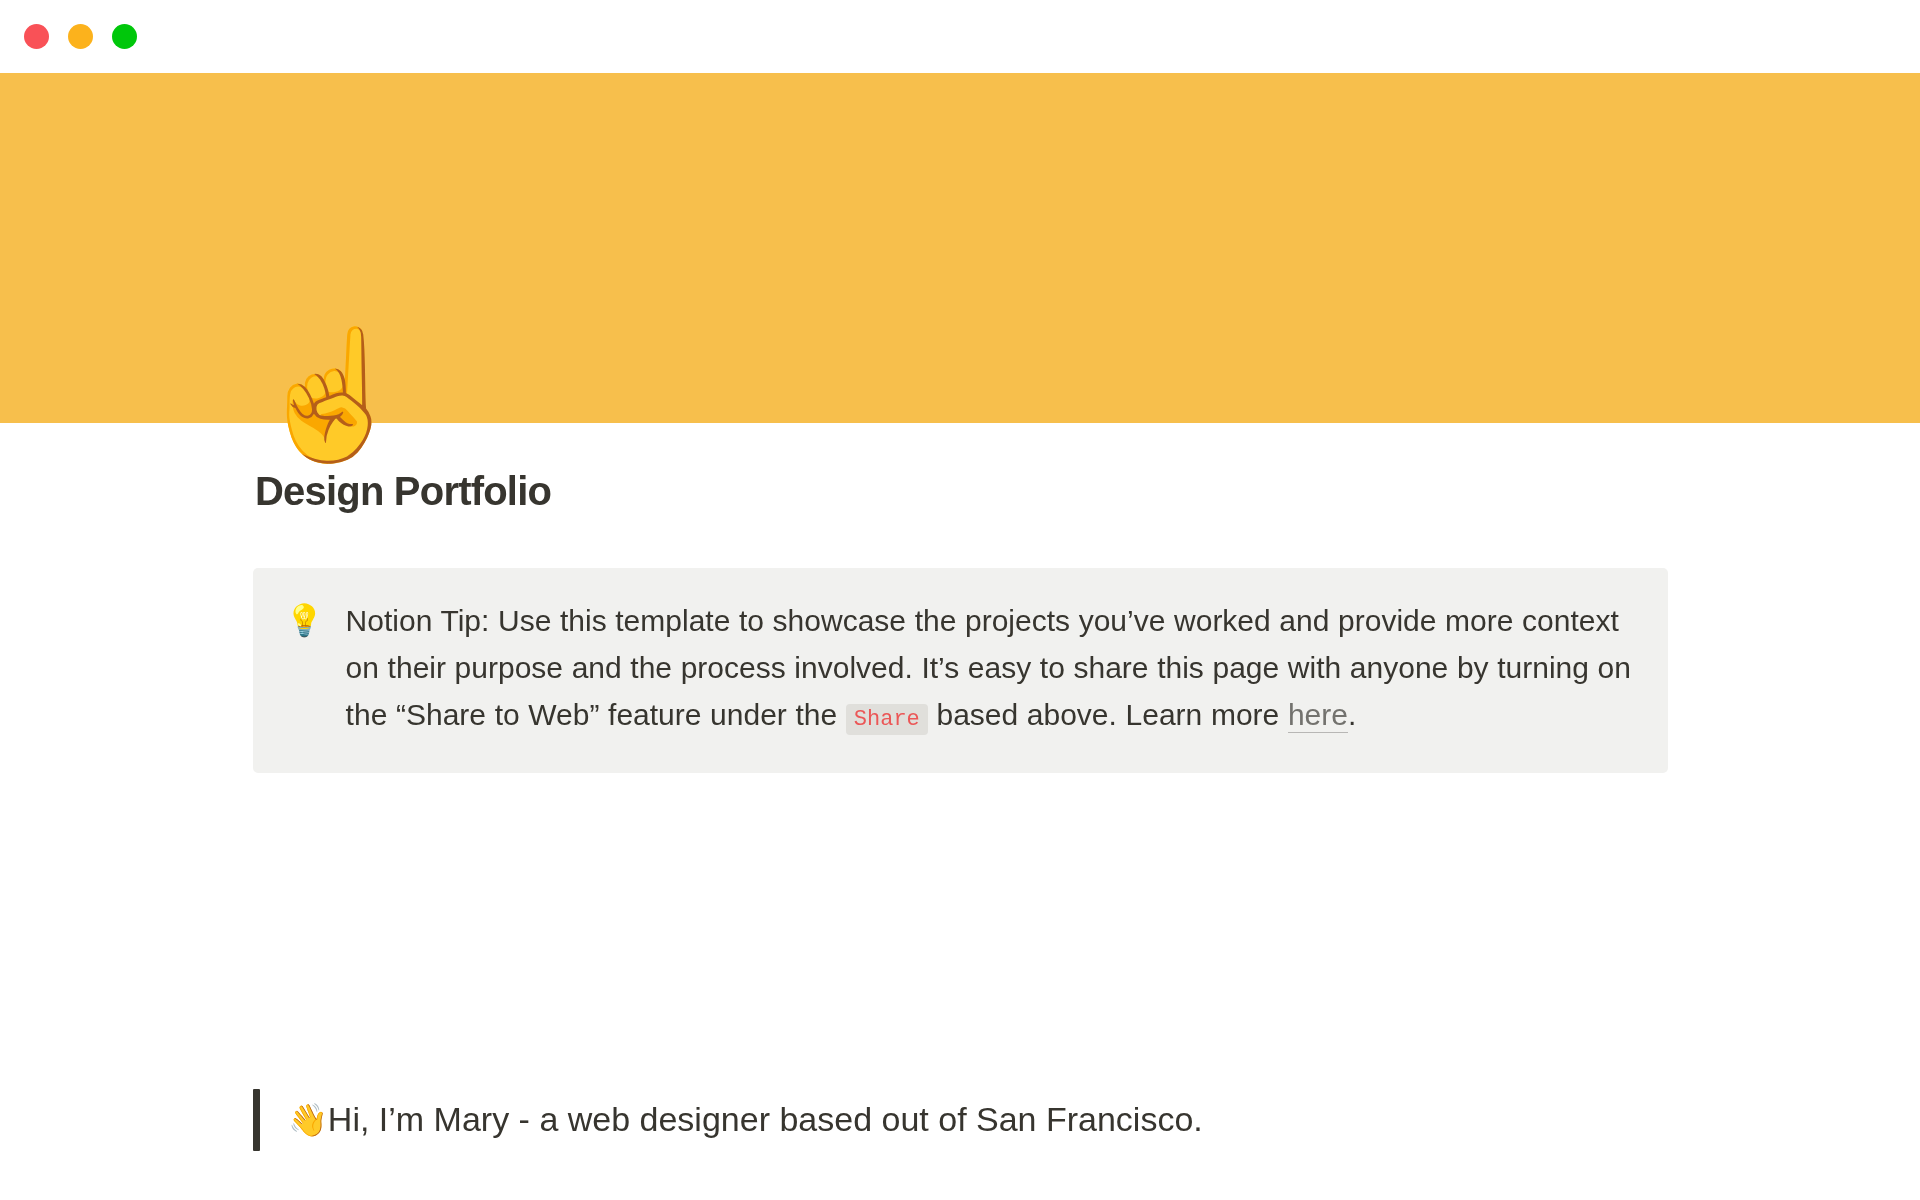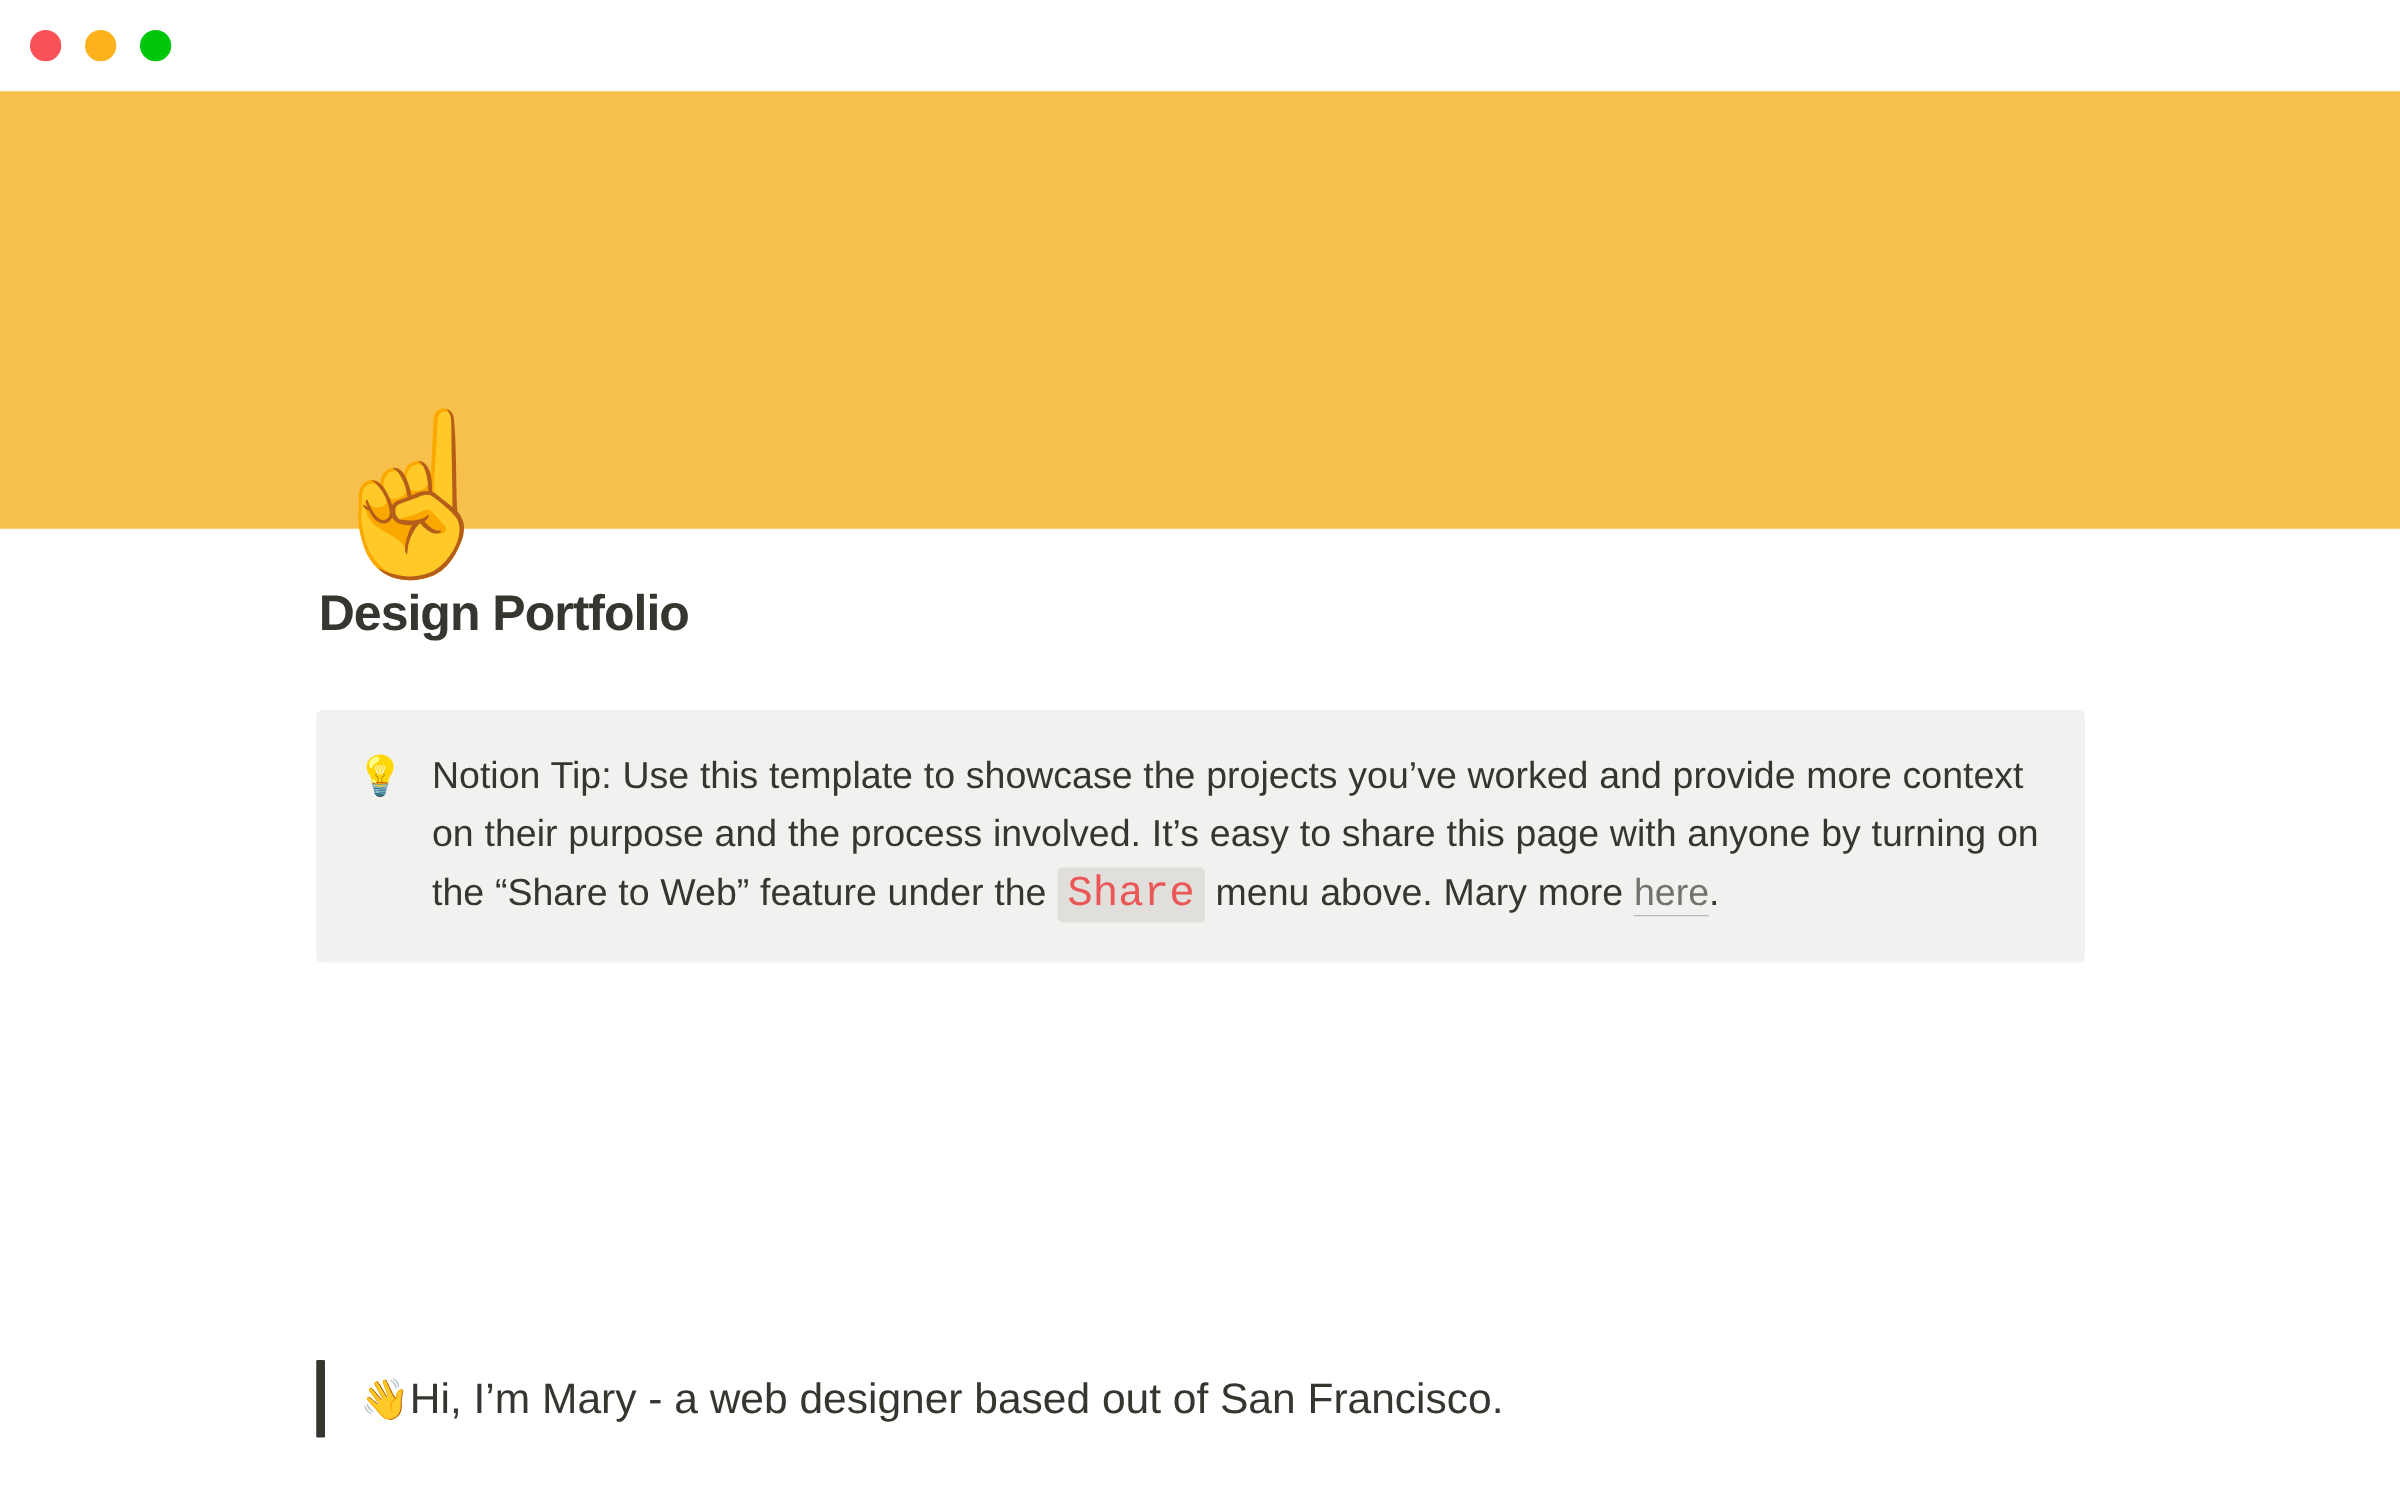--- a/index.html
+++ b/index.html
@@ -120,21 +120,21 @@
     line-height: 47px;
     color: #37352f;
     flex: 1 1 auto;
     word-spacing: 0.3px;
   }
 
   .callout-text b { font-weight: 400; }
 
   .inline-code {
     font-family: "Liberation Mono", monospace;
-    font-size: 34px;
+    font-size: 22px;
     color: #eb5757;
     background: rgba(135,131,120,0.16);
     border-radius: 4px;
     padding: 3px 8px;
     white-space: nowrap;
   }
 
   .inline-link {
     color: #73726e;
     text-decoration: none;
@@ -188,21 +188,21 @@
   <div class="page">
     <div class="page-inner">
 
       <div class="page-icon">☝️</div>
 
       <h1 class="page-title">Design Portfolio</h1>
 
       <div class="callout">
         <span class="callout-emoji">💡</span>
         <div class="callout-text">
-          <b>Notion Tip:</b><span> Use this template to showcase the projects you’ve worked and provide more context on their purpose and the process involved. It’s easy to share this page with anyone by turning on the “Share to Web” feature under the </span><span class="inline-code">Share</span><span> menu above. Mary more </span><a href="#" class="inline-link">here</a><span>.</span>
+          <b>Notion Tip:</b><span> Use this template to showcase the projects you’ve worked and provide more context on their purpose and the process involved. It’s easy to share this page with anyone by turning on the “Share to Web” feature under the </span><span class="inline-code">Share</span><span> based above. Learn more </span><a href="#" class="inline-link">here</a><span>.</span>
         </div>
       </div>
 
       <div class="quote">
         <div class="quote-bar"></div>
         <div class="quote-text"><span class="quote-emoji">👋</span><span>Hi, I’m Mary - a web designer based out of San Francisco.</span></div>
       </div>
 
     </div>
   </div>

